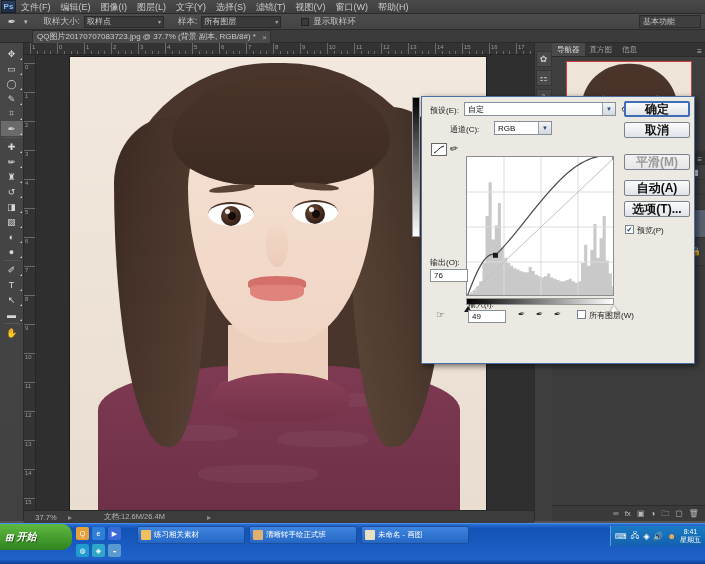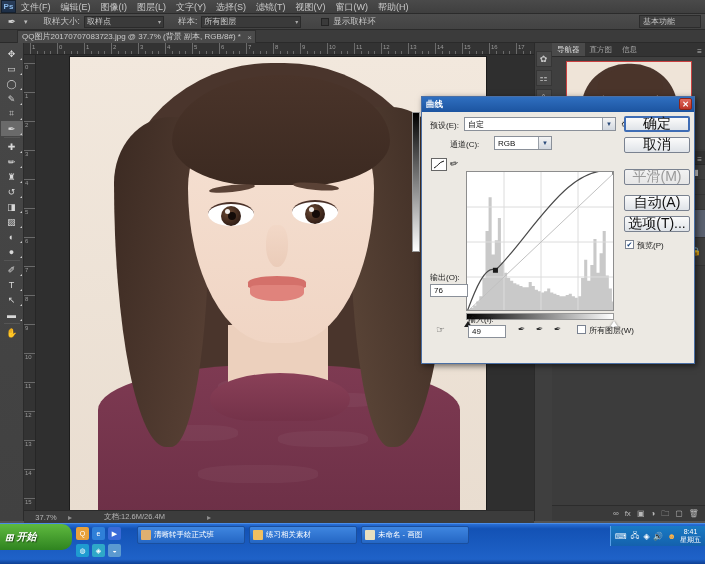--- a/index.html
+++ b/index.html
@@ -57,21 +57,21 @@
     background:#3f3f3f; border:1px solid #2c2c2c; color:#c4c4c4;
     font-size:8px; display:flex; align-items:center; padding-left:3px;
   }
 
   
   #tabbar {
     position:absolute; left:0; top:30px; width:705px; height:13px;
     background:#3b3b3b; border-bottom:1px solid #2a2a2a;
   }
   #doc-tab {
-    position:absolute; left:17px; top:0; height:13px;
+    position:absolute; left:32px; top:0; height:13px;
     background:#4a4a4a; border:1px solid #2e2e2e; border-bottom:none;
     color:#c9c9c9; font-size:8px; line-height:12px;
     padding:0 14px 0 4px; white-space:nowrap;
   }
   #doc-tab-close {
     position:absolute; right:3px; top:1px; font-size:8px; color:#aaa;
   }
 
   
   #toolbar {
@@ -302,22 +302,22 @@
     padding-left:3px; position:relative;
   }
   .cd-combo .cbtn {
     position:absolute; right:0; top:0; width:13px; height:12px;
     background:linear-gradient(#f4f4f4,#d2d8e0); border-left:1px solid #9aa0a8;
     display:flex; align-items:center; justify-content:center;
     font-size:6px; color:#2a4a7a;
   }
   .cd-btn {
     width:66px; height:16px; background:linear-gradient(#fbfbfb,#dfe3e8);
-    border:1px solid #7a8290; border-radius:2px; font-size:14px;
-    color:#101010; display:flex; align-items:center; justify-content:center;
+    border:1px solid #7a8290; border-radius:2px; font-size:12px;
+    color:#101010; display:flex; align-items:center; justify-content:center;font-weight:bold;
   }
   .cd-btn.primary { border:2px solid #3f6db5; }
   .cd-btn.disabled { color:#9a9a9a; background:linear-gradient(#f2f2f2,#e6e6e6); }
   #graph-wrap {
     position:absolute; left:44px; top:59px; width:150px; height:147px;
   }
   #vgrad {
     position:absolute; left:-10px; top:0; width:8px; height:140px;
     background:linear-gradient(#000,#fff); border:1px solid #999;
   }
@@ -411,21 +411,21 @@
 
 <div id="optionsbar">
   <div id="tool-icon-opt">✒</div>
   <div style="color:#bbb;font-size:7px;">▾</div>
   <div class="ob-label" style="margin-left:12px;">取样大小:</div>
   <div class="ob-select" style="width:80px;">
     <span>取样点</span>
     <span class="arr">▾</span>
   </div>
   <div class="ob-label" style="margin-left:10px;">样本:</div>
-  <div class="ob-select" style="width:100px;">
+  <div class="ob-select" style="width:80px;">
     <span>所有图层</span>
     <span class="arr">▾</span>
   </div>
   <div class="ob-check" style="margin-left:16px;"></div>
   <div class="ob-label">显示取样环</div>
   <div id="ws-select">
     <span>基本功能</span>
   </div>
 </div>
 
@@ -745,24 +745,20 @@
     <span class="lb-ico">fx</span>
     <span class="lb-ico">▣</span>
     <span class="lb-ico">◑</span>
     <span class="lb-ico">🗀</span>
     <span class="lb-ico">▢</span>
     <span class="lb-ico">🗑</span>
   </div>
 </div>
 
 <div id="curves-dialog">
-  <div id="cd-title">
-    <span>曲线</span>
-    <span id="cd-close">✕</span>
-  </div>
 
   <div id="cd-body">
 
     <div style="position:absolute;left:8px;top:8px;" class="cd-lbl">预设(E):</div>
     <div class="cd-combo" style="position:absolute;left:42px;top:5px;width:152px;">
       <span>自定</span>
       <span class="cbtn">▼</span>
     </div>
     <div style="position:absolute;left:199px;top:8px;font-size:8px;color:#333;">⚙</div>
 
@@ -837,26 +833,26 @@
     <div class="ql-ico" style="background:#2f7fd8;">e</div>
     <div class="ql-ico" style="background:#3a6ad8;">▶</div>
   </div>
   <div class="tb-row2">
     <div class="ql-ico" style="background:#1f9bd0;">◍</div>
     <div class="ql-ico" style="background:#2fa8c8;">◈</div>
     <div class="ql-ico" style="background:#5b9ad0;">◒</div>
   </div>
   <div id="tasks">
     <div class="task-btn">
+      <span class="task-ico" style="background:#f0c060;"></span>
+      <span>练习相关素材</span>
+    </div>
+    <div class="task-btn">
       <span class="task-ico" style="background:#e0b070;"></span>
       <span>清晰转手绘正式班</span>
-    </div>
-    <div class="task-btn">
-      <span class="task-ico" style="background:#f0c060;"></span>
-      <span>练习相关素材</span>
     </div>
     <div class="task-btn">
       <span class="task-ico" style="background:#e8e0c0;"></span>
       <span>未命名 - 画图</span>
     </div>
   </div>
   <div id="tray">
     <span class="tray-ico">⌨</span>
     <span class="tray-ico">🖧</span>
     <span class="tray-ico">◈</span>

